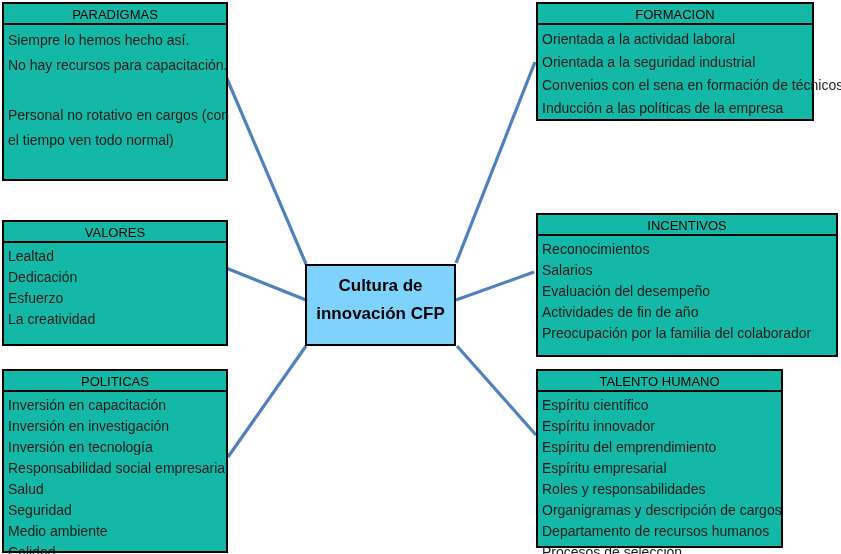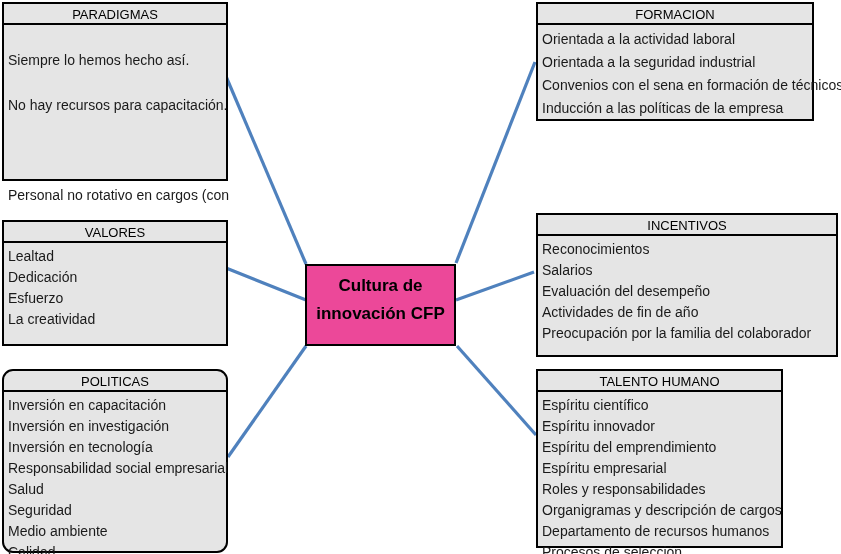--- a/index.html
+++ b/index.html
@@ -21,21 +21,21 @@
     left: 0;
     top: 0;
     width: 841px;
     height: 554px;
     pointer-events: none;
   }
   .node {
     position: absolute;
     box-sizing: border-box;
     border: 2px solid #000000;
-    background: #e5e5e5;
+    background: #14b8a6;
     z-index: 2;
   }
   .node-header {
     box-sizing: border-box;
     height: 21px;
     line-height: 21px;
     text-align: center;
     font-size: 13px;
     color: #000000;
     border-bottom: 2px solid #000000;
@@ -49,48 +49,48 @@
   .node-item {
     font-size: 14px;
     color: #1a1a1a;
     white-space: nowrap;
     overflow: visible;
   }
   .node-item.blank {
     visibility: hidden;
   }
   
-  .spacing-wide .node-item { line-height: 25px; height: 25px; margin-top: 20px; }
+  .spacing-wide .node-item { line-height: 25px; height: 25px; }
   .spacing-med  .node-item { line-height: 23px; height: 23px; }
   .spacing-tight .node-item { line-height: 21px; height: 21px; }
 
   .center-node {
     position: absolute;
     box-sizing: border-box;
     border: 2px solid #000000;
-    background: #ec4899;
+    background: #7dd3fc;
     display: flex;
     flex-direction: column;
     align-items: center;
     justify-content: flex-start;
     z-index: 3;
   }
   .center-line {
     font-size: 17px;
     font-weight: bold;
     color: #000000;
     line-height: 28px;
     white-space: nowrap;
   }
   .center-line.first { margin-top: 6px; }
 
   
   #node-paradigmas   { left: 2px;   top: 2px;   width: 226px; height: 179px; }
   #node-valores      { left: 2px;   top: 220px; width: 226px; height: 126px; }
-  #node-politicas    { left: 2px;   top: 369px; width: 226px; height: 184px; border-radius: 11px; }
+  #node-politicas    { left: 2px;   top: 369px; width: 226px; height: 184px; }
   #node-formacion    { left: 536px; top: 2px;   width: 278px; height: 119px; }
   #node-incentivos   { left: 536px; top: 201px; width: 302px; height: 144px; margin-top: 12px; }
   #node-talento      { left: 536px; top: 369px; width: 247px; height: 179px; }
   #node-center       { left: 305px; top: 264px; width: 151px; height: 82px; }
 </style>
 </head>
 <body>
 
 <div id="canvas">
 

